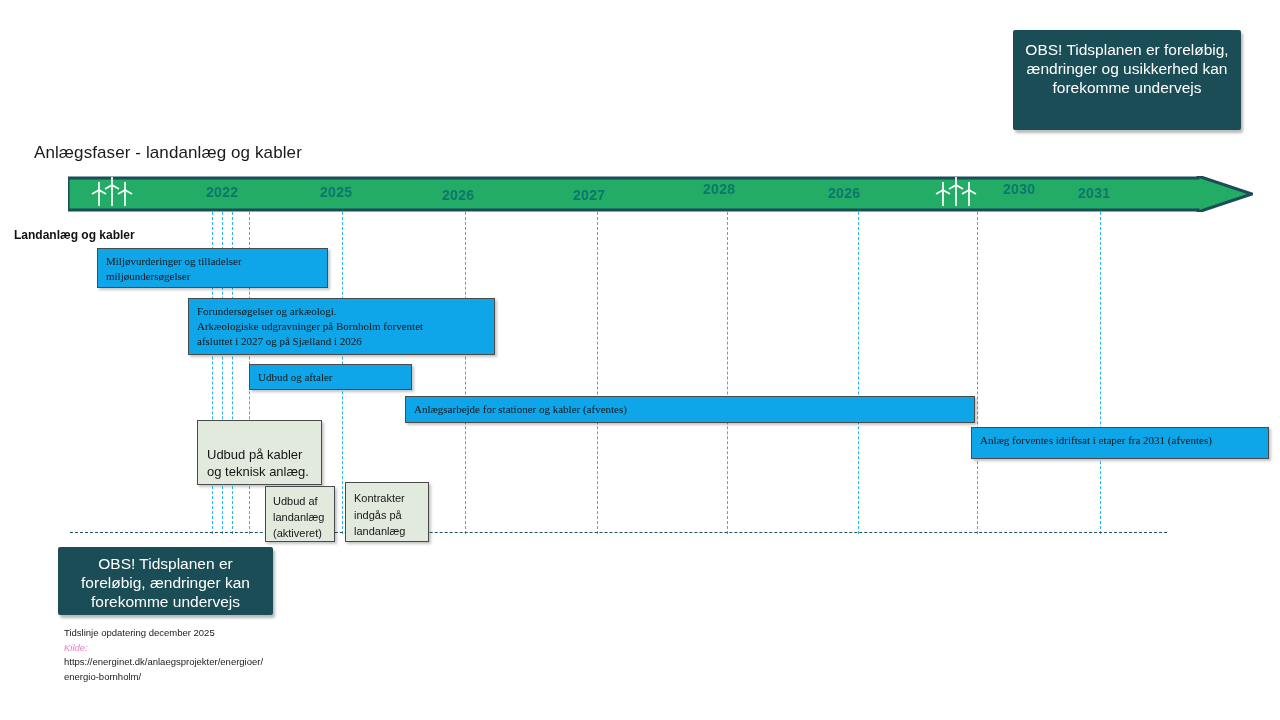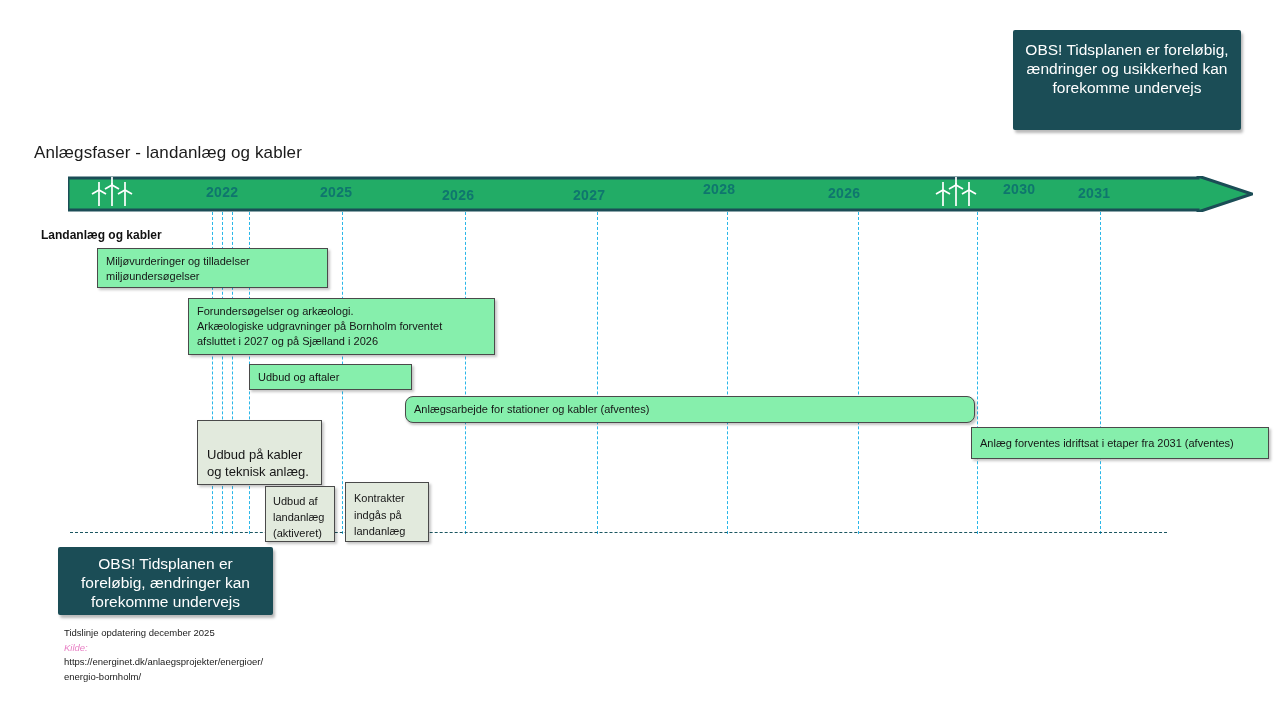--- a/index.html
+++ b/index.html
@@ -96,50 +96,49 @@
 
   
   #row-label {
     position: absolute;
     left: 14px;
     top: 228px;
     font-size: 12px;
     font-weight: bold;
     color: #111111;
     white-space: nowrap;
-    margin-left: 27px;
   }
 
   
   .bar {
     position: absolute;
     box-sizing: border-box;
     border: 1px solid #5a5a5a;
     box-shadow: 1.5px 2px 2.5px rgba(0,0,0,0.23);
     font-size: 11px;
     color: #161616;
     line-height: 1.35;
     padding: 5px 8px;
     overflow: hidden;
   }
   .bar.pink {
-    background: #86efac;
+    background: #0ea5e9;
     border-color: #4a4a4a;
+    font-family: Liberation Serif, serif;
   }
   .bar.green {
     background: #e2eadd;
     border-color: #4a4a4a;
   }
   .bar .bar-text {
     display: block;
     white-space: pre-line;
   }
   .bar.v-center {
     display: flex;
-    align-items: center;
   }
   .bar.big-text {
     font-size: 13px;
     line-height: 1.3;
   }
 
   
   #footer {
     position: absolute;
     left: 64px;
@@ -236,21 +235,21 @@
   <div class="bar pink" style="left:188px; top:298px; width:307px; height:57px;">
     <span class="bar-text">Forundersøgelser og arkæologi.
 Arkæologiske udgravninger på Bornholm forventet
 afsluttet i 2027 og på Sjælland i 2026</span>
   </div>
 
   <div class="bar pink v-center" style="left:249px; top:364px; width:163px; height:26px;">
     <span class="bar-text">Udbud og aftaler</span>
   </div>
 
-  <div class="bar pink v-center" style="left:405px; top:396px; width:570px; height:27px;border-radius:8px;">
+  <div class="bar pink v-center" style="left:405px; top:396px; width:570px; height:27px;">
     <span class="bar-text">Anlægsarbejde for stationer og kabler (afventes)</span>
   </div>
 
   <div class="bar pink v-center" style="left:971px; top:427px; width:298px; height:32px;">
     <span class="bar-text">Anlæg forventes idriftsat i etaper fra 2031 (afventes)</span>
   </div>
 
   <div class="bar green big-text" style="left:197px; top:420px; width:125px; height:65px; padding:26px 9px;">
     <span class="bar-text">Udbud på kabler
 og teknisk anlæg.

